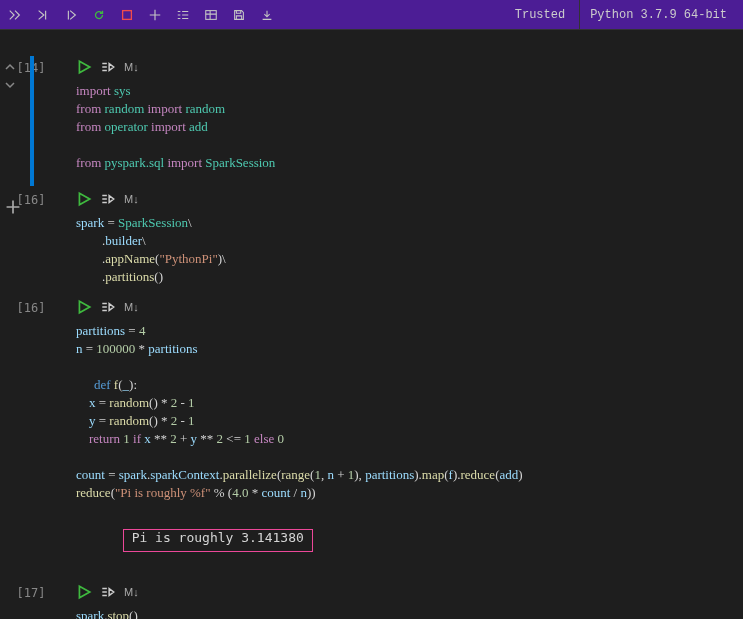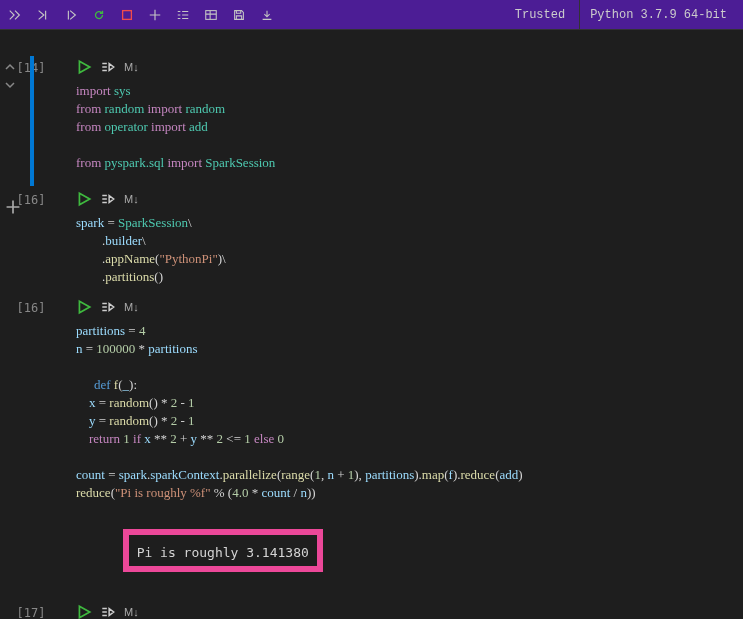--- a/index.html
+++ b/index.html
@@ -123,23 +123,23 @@
   .op { color: #d4d4d4; }
   .output {
     font-family: 'Menlo','Consolas',monospace;
     font-size: 13px;
     padding: 4px 6px;
     color: #d4d4d4;
     margin-left: -6px;
     white-space: pre;
   }
   .highlight-box {
-    border: 6px solid #ec4899;
+    border: 1px solid #ec4899;
     display: inline-block;
-    padding: 10px 8px 6px 8px;
+    padding: 0 8px 6px 8px;
     margin-left: -10px;
   }
   .add-cell-gutter {
     position: absolute;
     left: 4px;
     top: 168px;
     width: 18px; height: 18px;
     display: flex; align-items: center; justify-content: center;
     color: #aaa;
     cursor: pointer;

